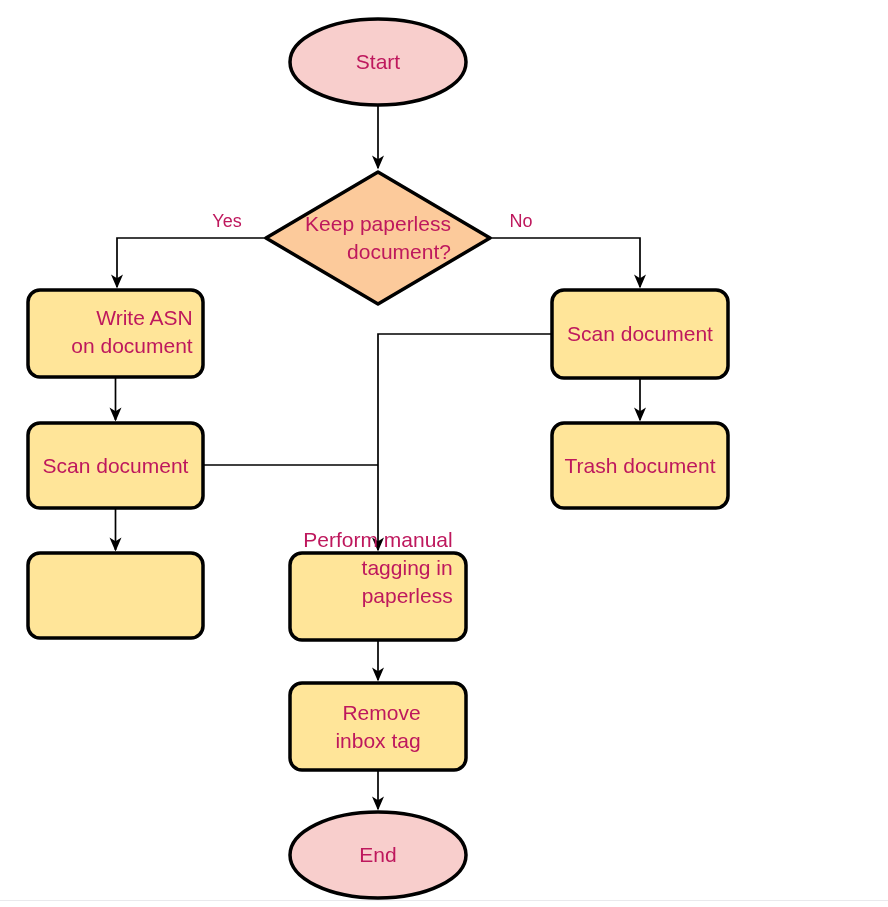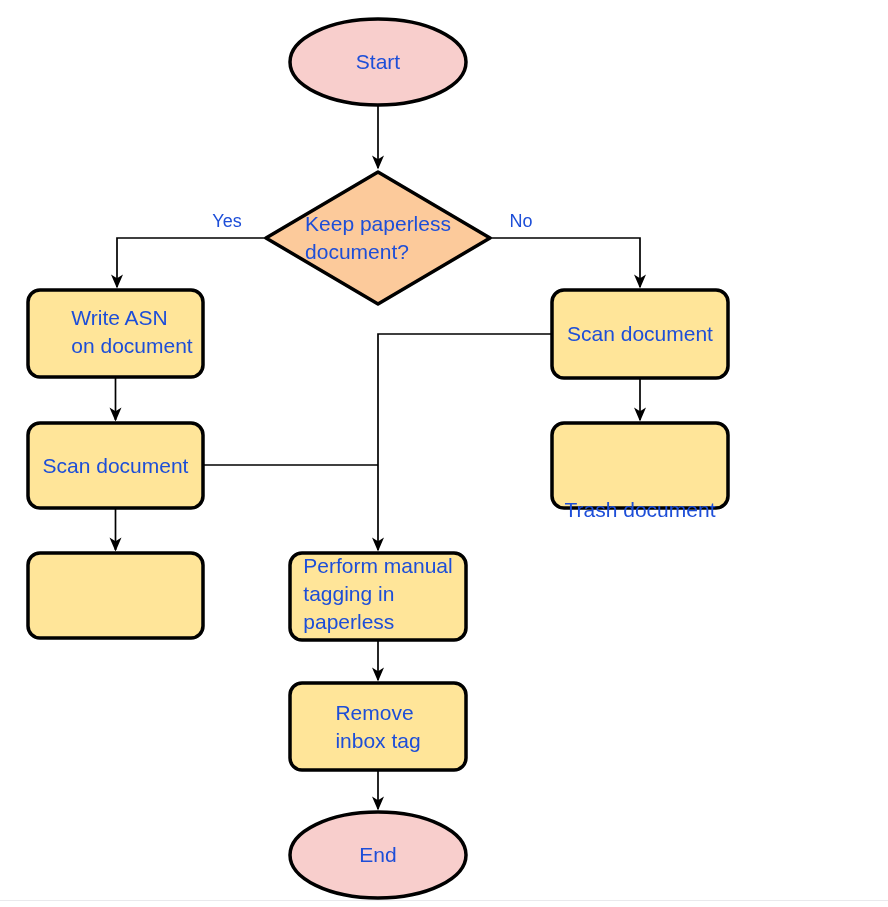--- a/index.html
+++ b/index.html
@@ -12,24 +12,24 @@
     font-family: "Liberation Sans", "DejaVu Sans", sans-serif;
   }
   .canvas svg { position: absolute; left: 0; top: 0; }
   svg .shape { stroke: #000000; stroke-width: 3.5px; }
   svg .edge  { stroke: #000000; stroke-width: 1.7px; fill: none; }
   .label {
     position: absolute;
     display: flex;
     align-items: center;
     justify-content: center;
-    color: #1d4ed8;
+    color: #be185d;
     font-size: 21px;
     line-height: 28px;
-    text-align: left;
+    text-align: right;
     white-space: pre;
     pointer-events: none;
   }
   .edge-label {
     font-size: 18px;
     line-height: 22px;
   }
   .annotation {
     position: absolute;
     left: 482px;
@@ -86,22 +86,22 @@
     <ellipse class="shape" cx="378" cy="855" rx="88" ry="43" fill="#f8cecc"></ellipse>
   </svg>
 
   <div class="label" style="left:290px; top:19px;  width:176px; height:86px;">Start</div>
   <div class="label" style="left:266px; top:172px; width:224px; height:132px;">Keep paperless
 document?</div>
   <div class="label" style="left:28px;  top:288px; width:208px; height:87px;">Write ASN
 on document</div>
   <div class="label" style="left:28px;  top:423px; width:175px; height:85px;">Scan document</div>
   <div class="label" style="left:552px; top:290px; width:176px; height:88px;">Scan document</div>
-  <div class="label" style="left:552px; top:423px; width:176px; height:85px;margin-top:44px;">Trash document</div>
-  <div class="label" style="left:290px; top:550px; width:176px; height:87px;">Perform manual
+  <div class="label" style="left:552px; top:423px; width:176px; height:85px;">Trash document</div>
+  <div class="label" style="left:290px; top:524px; width:176px; height:87px;">Perform manual
 tagging in
 paperless</div>
   <div class="label" style="left:290px; top:683px; width:176px; height:87px;border-radius:14px;">Remove
 inbox tag</div>
   <div class="label" style="left:290px; top:812px; width:176px; height:86px;">End</div>
 
   <div class="label edge-label" style="left:197px; top:208px; width:60px; height:26px;">Yes</div>
   <div class="label edge-label" style="left:491px; top:208px; width:60px; height:26px;">No</div>
 
 

